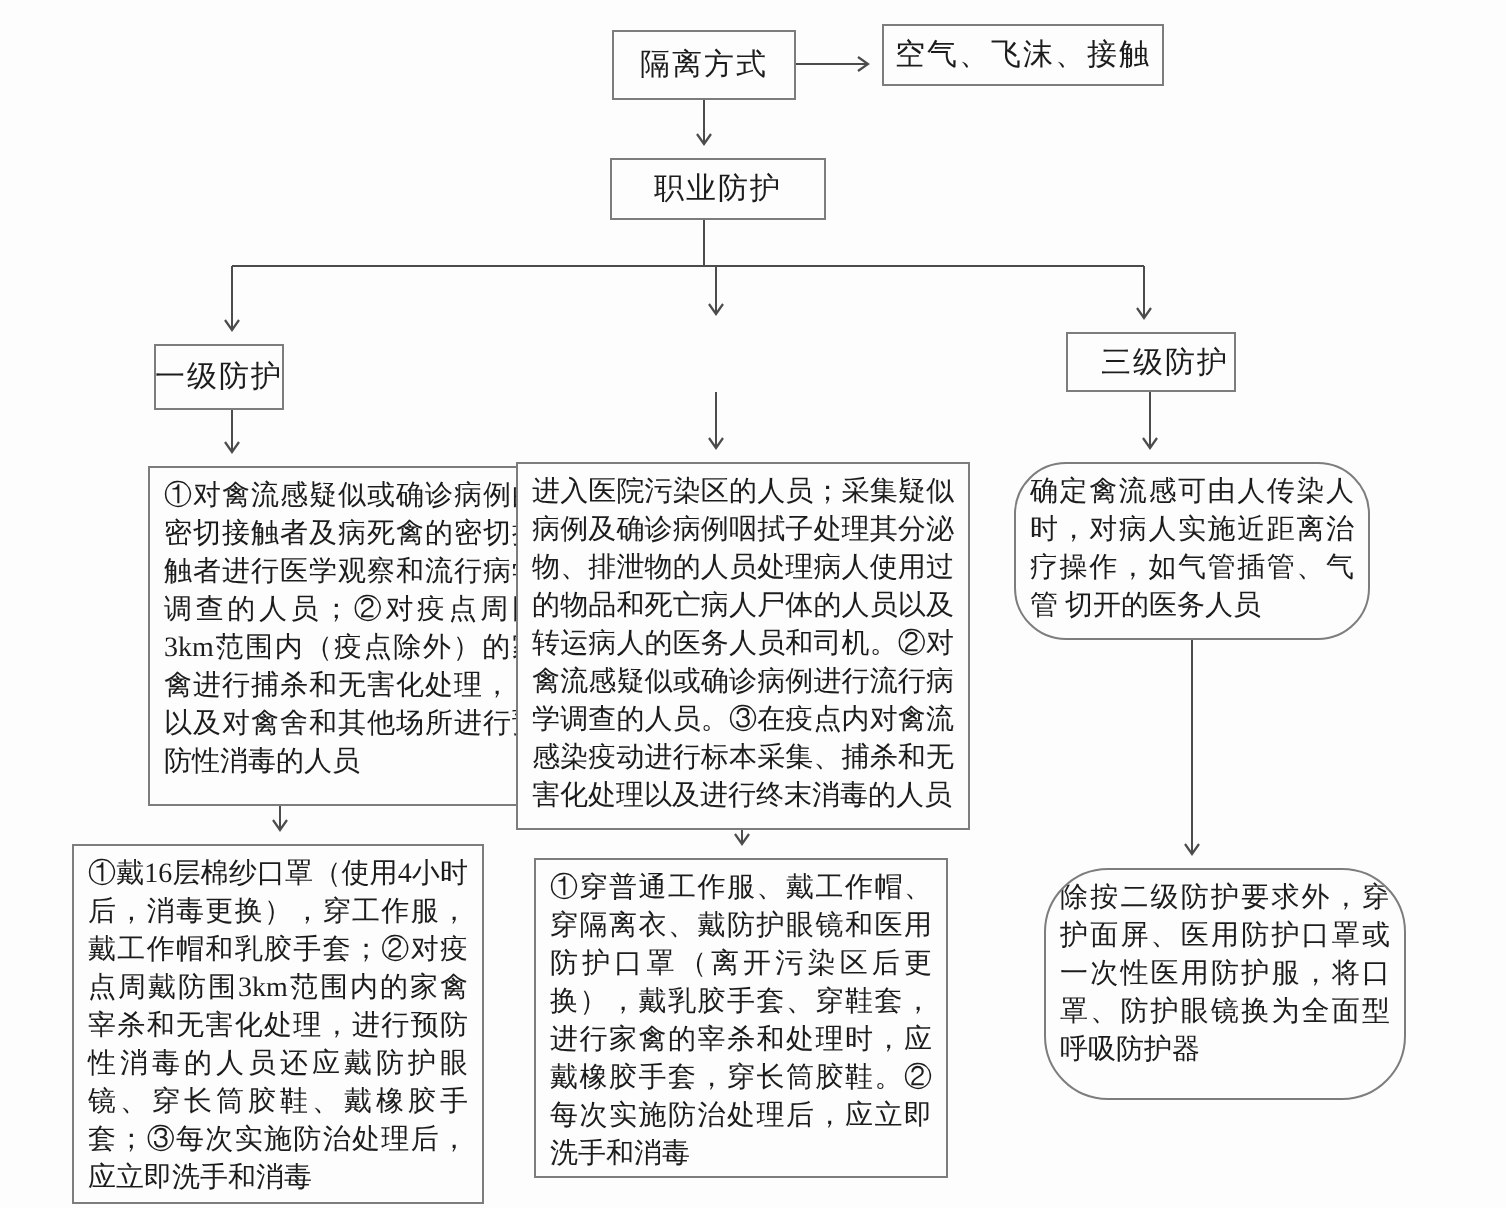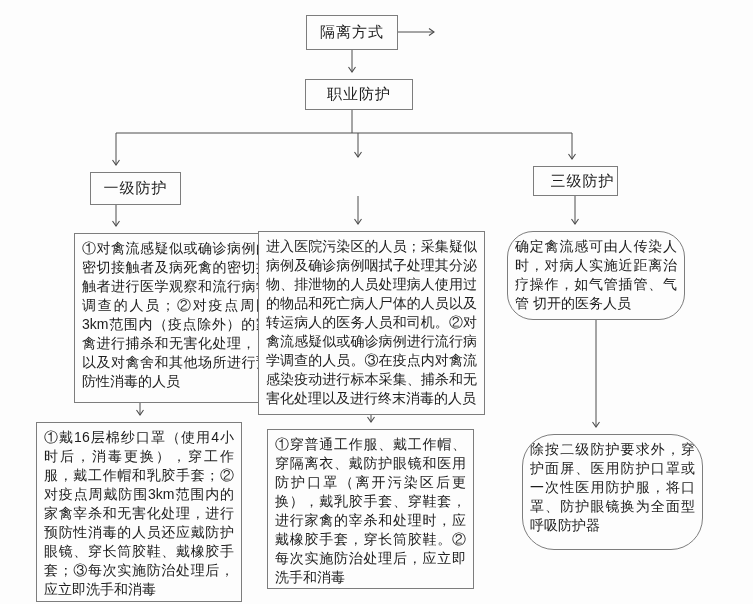--- a/index.html
+++ b/index.html
@@ -5,21 +5,21 @@
   html, body {
     margin: 0;
     padding: 0;
     background: #fdfdfd;
   }
   .canvas {
     position: relative;
     width: 753px;
     height: 604px;
     background: #fdfdfd;
-    font-family: Liberation Sans, sans-serif;
+    font-family: Liberation Serif, serif;
     color: #1c1c1c;
     overflow: hidden;
   }
   .connector-layer {
     position: absolute;
     left: 0;
     top: 0;
     width: 753px;
     height: 604px;
   }
@@ -42,21 +42,21 @@
     line-height: 19px;
     padding: 5px 7px;
     text-align: justify;
     overflow: hidden;
   }
   
   .n-isolation   { left: 306px; top: 15px;  width: 92px;  height: 35px; }
   .n-routes      { left: 441px; top: 12px;  width: 141px; height: 31px; }
   .n-occupation  { left: 305px; top: 79px;  width: 108px;  height: 31px; }
   
-  .n-level1      { left: 90px;  top: 172px; width: 91px;  height: 33px; }
+  .n-level1      { left: 77px;  top: 172px; width: 65px;  height: 33px; }
   .n-level2      { left: 311px; top: 164px; width: 94px;  height: 32px; }
   .n-level3      { left: 533px; top: 166px; width: 85px;  height: 30px; padding-left: 14px; }
   
   .n-l1-who      { left: 38px;  top: 233px; width: 204px; height: 170px; margin-left: 36px; }
   .n-l2-who      { left: 258px; top: 231px; width: 227px; height: 184px; }
   .n-l3-who      { left: 507px; top: 231px; width: 178px; height: 89px; border-radius: 26px;  }
   
   .n-l1-how      { left: 36px;  top: 422px; width: 206px; height: 180px; }
   .n-l2-how      { left: 267px; top: 429px; width: 207px; height: 160px; }
   .n-l3-how      { left: 522px; top: 434px; width: 181px; height: 116px; border-radius: 32px; }
@@ -92,20 +92,23 @@
       <line x1="140" y1="403" x2="140" y2="415" marker-end="url(#arr)"></line>
       <line x1="371" y1="415" x2="371" y2="422" marker-end="url(#arr)"></line>
       <line x1="596" y1="320" x2="596" y2="427" marker-end="url(#arr)"></line>
     </g>
   </svg>
 
   <div class="node label-node n-isolation">
     <span>隔离方式</span>
   </div>
 
+  <div class="node label-node n-routes">
+    <span>空气、飞沫、接触</span>
+  </div>
 
   <div class="node label-node n-occupation">
     <span>职业防护</span>
   </div>
 
   <div class="node label-node n-level1">
     <span>一级防护</span>
   </div>
 
 

